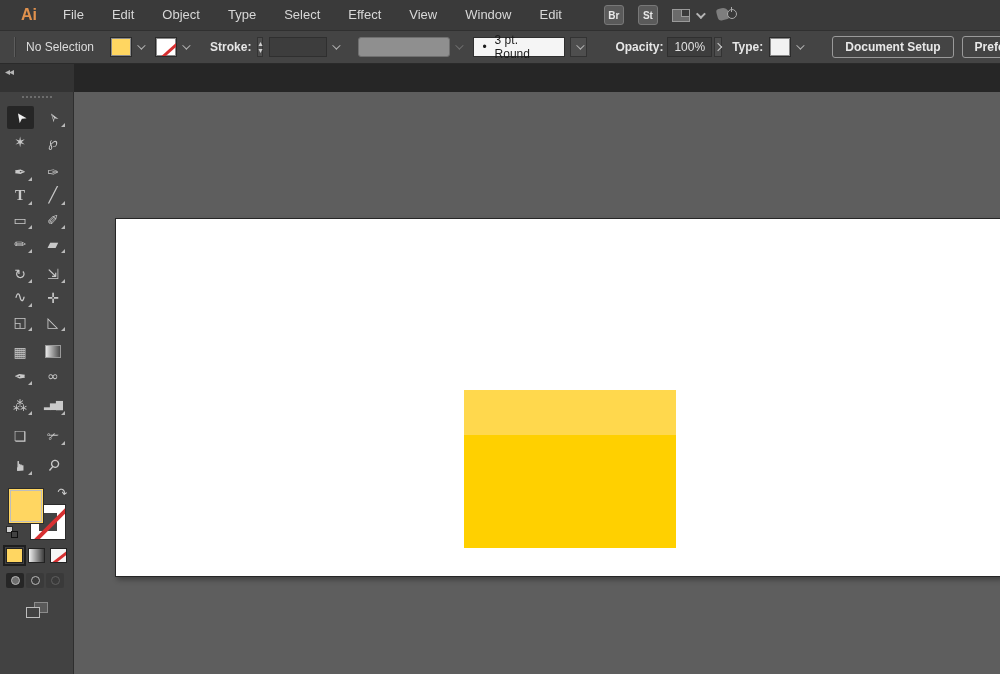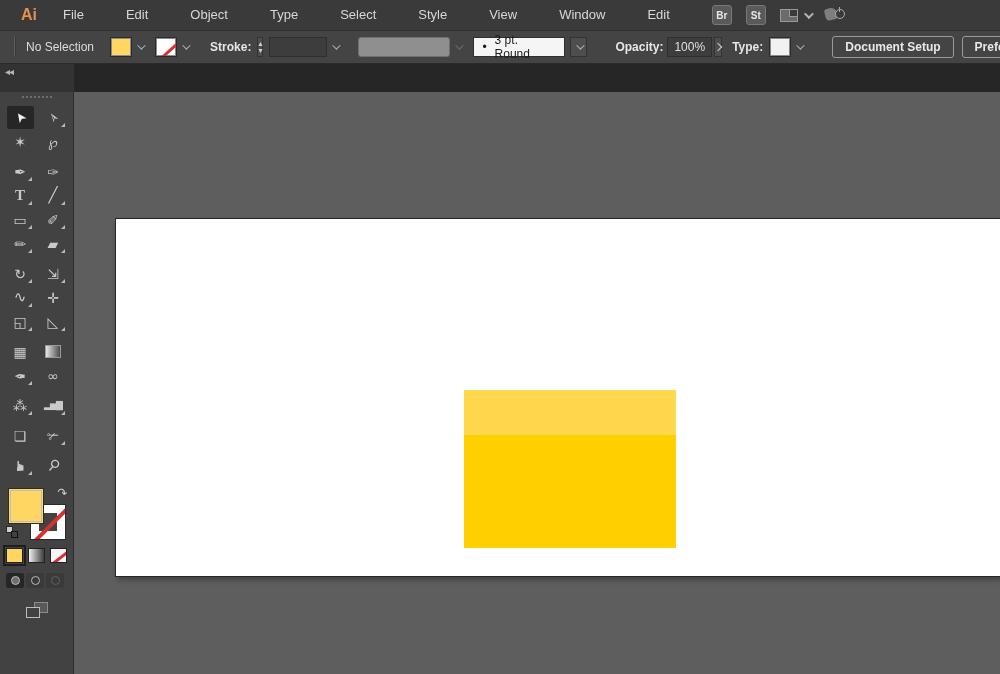--- a/index.html
+++ b/index.html
@@ -13,21 +13,21 @@
 
   
   .menubar {
     position:absolute; top:0; left:0; right:0; height:30px;
     background:#3a3a3a; display:flex; align-items:center;
   }
   .logo {
     color:#e0914d; font-weight:bold; font-size:16px;
     padding:0 12px 0 10px; letter-spacing:0;margin-left:11px;
   }
-  .menus { display:flex; align-items:center; gap:14px; }
+  .menus { display:flex; align-items:center; gap:0; }
   .menu-item { padding:0 14px; color:#d8d8d8; font-size:13px; cursor:default; line-height:30px; }
   .menu-right { display:flex; align-items:center; gap:14px; margin-left:28px; }
   .sqbtn {
     width:20px; height:20px; background:#5a5a5a; border:1px solid #787878;
     border-radius:3px; color:#e8e8e8; font-size:10px; font-weight:bold;
     display:flex; align-items:center; justify-content:center;
   }
   .ws { display:flex; align-items:center; gap:6px; }
   .wsbox { width:18px; height:13px; border:1px solid #9a9a9a; position:relative; background:#6b6b6b; }
   .wsbox::after { content:""; position:absolute; right:0; top:0; width:7px; height:6px; background:#3a3a3a; border-left:1px solid #9a9a9a; border-bottom:1px solid #9a9a9a; }
@@ -144,21 +144,21 @@
 <div class="app">
 
   <div class="menubar">
     <span class="logo">Ai</span>
     <nav class="menus" id="menus">
         <span class="menu-item">File</span>
         <span class="menu-item">Edit</span>
         <span class="menu-item">Object</span>
         <span class="menu-item">Type</span>
         <span class="menu-item">Select</span>
-        <span class="menu-item">Style</span>
+        <span class="menu-item">Effect</span>
         <span class="menu-item">View</span>
         <span class="menu-item">Window</span>
         <span class="menu-item">Edit</span>
       </nav>
     <div class="menu-right">
       <span class="sqbtn">Br</span>
       <span class="sqbtn">St</span>
       <span class="ws">
         <span class="wsbox"></span>
         <span class="chev"></span>

